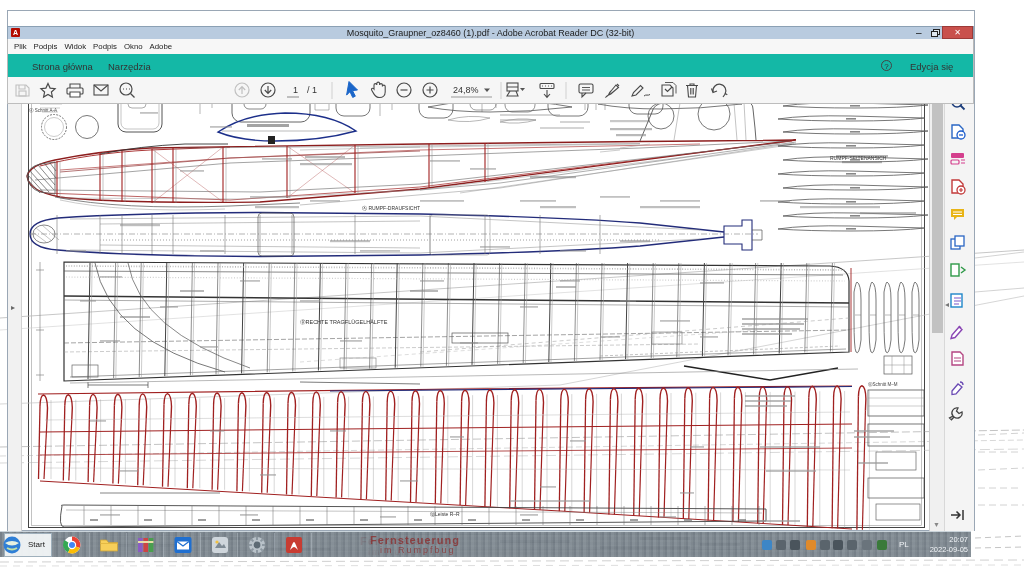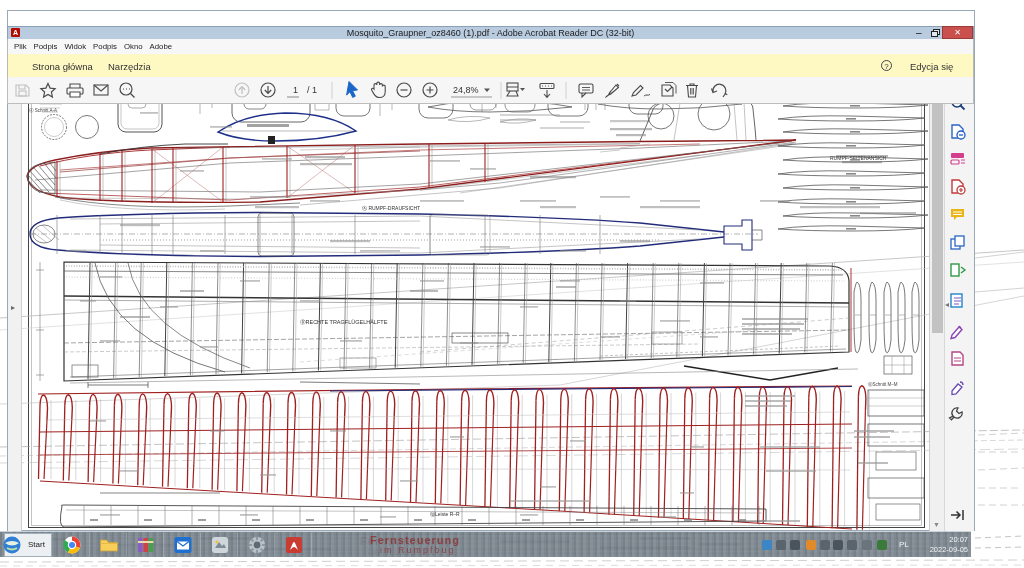--- a/index.html
+++ b/index.html
@@ -3,21 +3,21 @@
 *{box-sizing:border-box;margin:0;padding:0}
 html,body{width:1024px;height:568px;background:#fff;font-family:"Liberation Sans",sans-serif;overflow:hidden}
 #stage{position:relative;width:1024px;height:568px;background:#fff}
 #plan{position:absolute;left:0;top:0;z-index:1}
 #chrome{position:absolute;left:0;top:16px;width:928px;height:88px;z-index:5}
 .abs{position:absolute}
 #titlebar{left:7px;top:10px;width:967px;height:13px;background:#b9cbdf;border:1px solid #8ba0b4;border-bottom:none}
 #titletext{left:7px;top:12px;width:967px;text-align:center;font-size:9px;color:#1a1a1a;letter-spacing:0}
 #menubar{left:7px;top:23px;width:967px;height:15px;background:#f7f7f7;border-left:1px solid #b8b8b8;border-right:1px solid #b8b8b8;font-size:7.8px;color:#222;padding-left:6px}
 .menuitem{display:inline-block;margin-right:7px;padding-top:3px}
-#tabbar{left:7px;top:38px;width:967px;height:23px;background:#fef9c3;border-left:1px solid #b8b8b8;border-right:1px solid #b8b8b8}
+#tabbar{left:7px;top:38px;width:967px;height:23px;background:#14b8a6;border-left:1px solid #b8b8b8;border-right:1px solid #b8b8b8}
 .tabtxt{position:absolute;top:7px;font-size:9.5px;color:#333}
 #doctab{position:absolute;left:157px;top:0;width:113px;height:23px;background:#f6f6f6;border-left:1px solid #bbb;border-right:1px solid #bbb;font-size:9px;color:#333;padding:7px 0 0 10px}
 #toolbar{left:7px;top:61px;width:967px;height:27px;background:#f6f6f6;border:1px solid #bdbdbd;border-top:none}
 #taskbar{left:0;top:531px;width:971px;height:26px;z-index:6;border-top:1px solid rgba(215,224,230,.85);background:repeating-linear-gradient(90deg,rgba(108,118,127,.84) 0 2px,rgba(126,136,144,.84) 2px 5px,rgba(117,127,135,.84) 5px 7px),repeating-linear-gradient(0deg,rgba(150,158,165,.45) 0 2px,rgba(108,118,126,.45) 2px 5px)}
 .ticon{position:absolute;top:1px;width:36px;height:24px;border-right:1px solid rgba(200,210,218,.35)}
 #navstrip{left:8px;top:88px;width:14px;height:443px;background:#f1f1f1;border-right:1px solid #d0d0d0;z-index:4}
 #rail{left:929px;top:88px;width:45px;height:443px;background:#f4f4f4;border-left:1px solid #ccc;z-index:4}
 #scrolltrack{position:absolute;left:0;top:0;width:15px;height:443px;background:#f0f0f0;border-right:1px solid #d8d8d8}
 #scrollthumb{position:absolute;left:2px;top:10px;width:11px;height:235px;background:#c2c2c2}
 #winborder{left:7px;top:10px;width:968px;height:521px;border:1px solid #9aa7b5;z-index:3;pointer-events:none}

